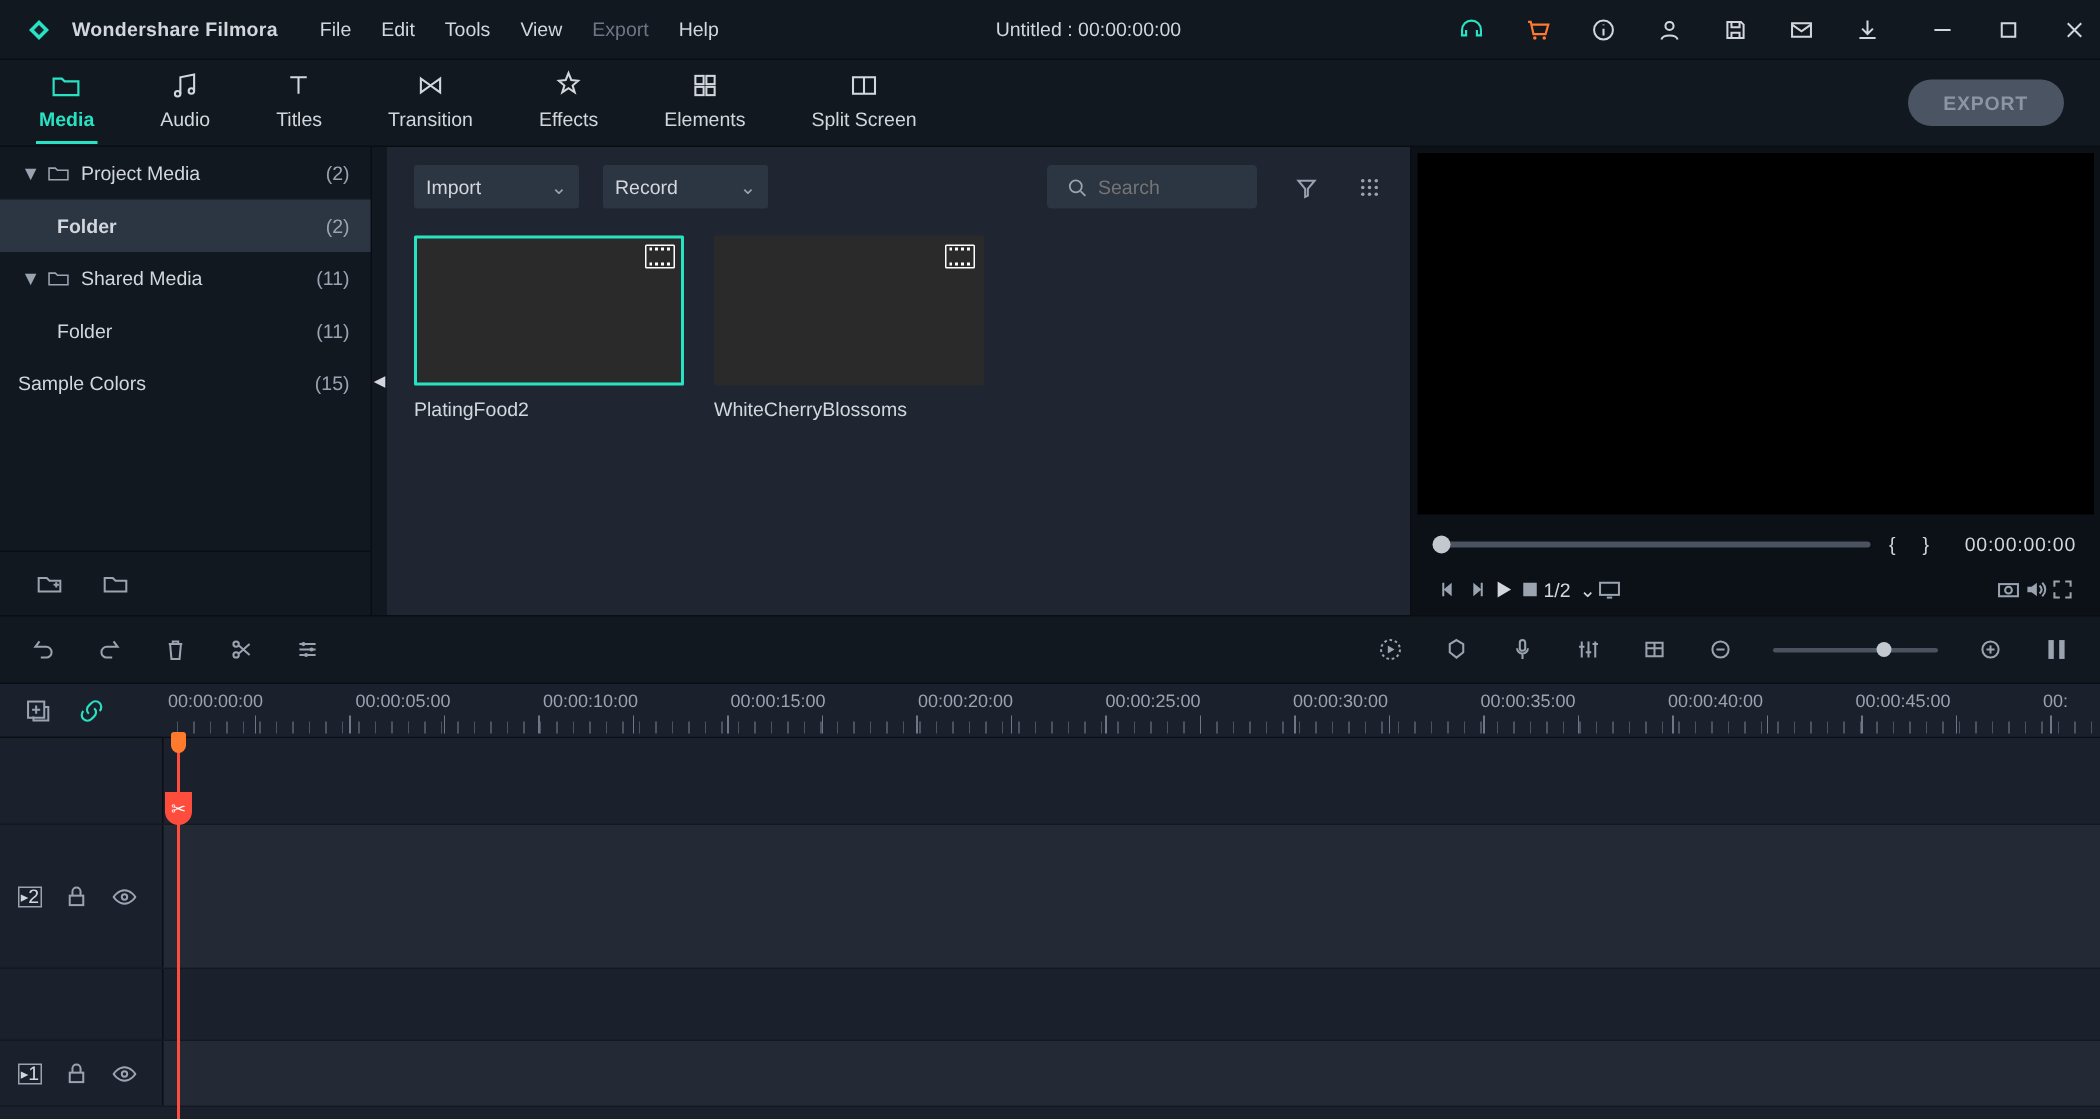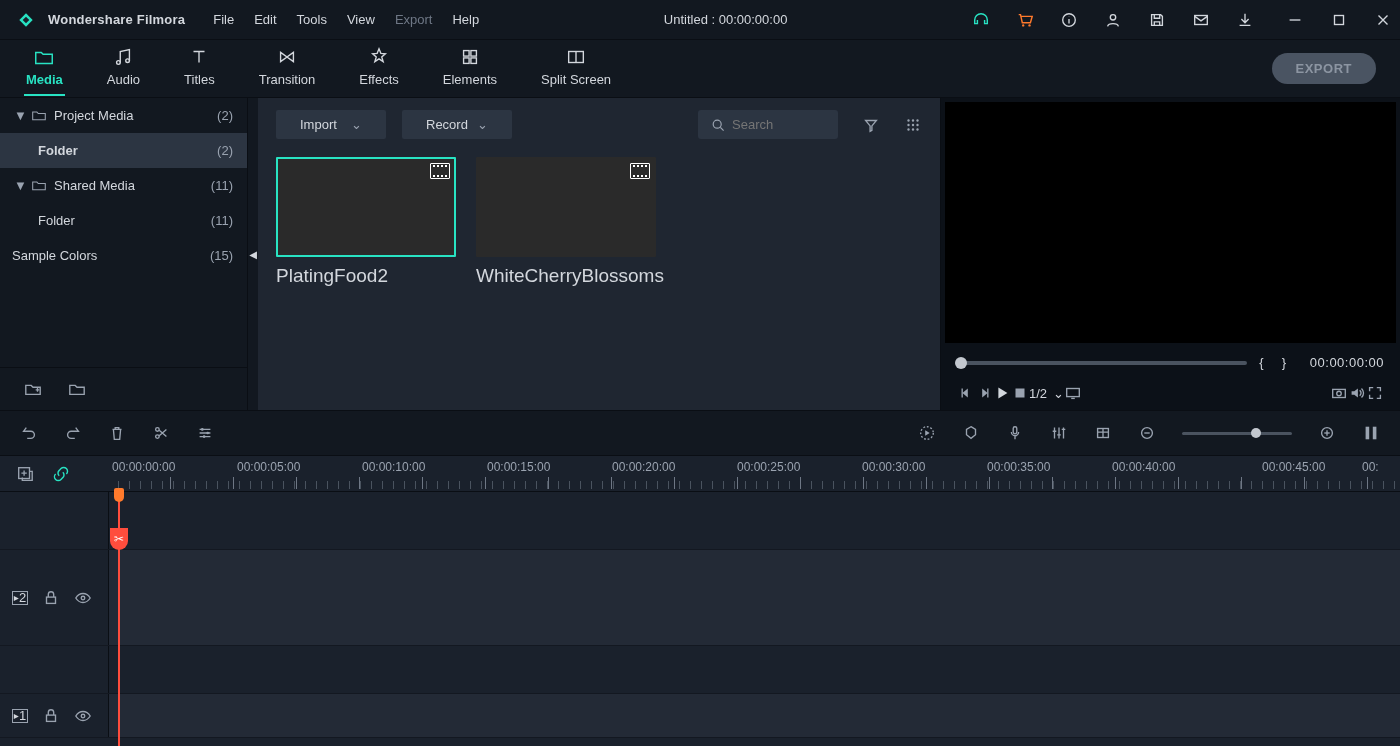--- a/index.html
+++ b/index.html
@@ -60,35 +60,35 @@
   .side-item.top{font-weight:500}
   .side-item.child{padding-left:38px}
   .side-footer{margin-top:auto;display:flex;gap:26px;padding:12px 24px;border-top:1px solid var(--border)}
 
   .collapse-handle{width:10px;display:flex;align-items:center;justify-content:center;background:var(--bg-dark);cursor:default}
   .collapse-handle div{color:var(--text);font-size:10px}
 
   
   .media-panel{flex:1;display:flex;flex-direction:column;background:var(--panel)}
   .media-toolbar{display:flex;align-items:center;gap:16px;padding:12px 18px}
-  .dd{background:var(--panel3);border-radius:2px;display:flex;align-items:flex-end;padding:7px 24px;min-width:110px;cursor:default}
+  .dd{background:var(--panel3);border-radius:2px;display:flex;align-items:flex-end;padding:7px 8px;min-width:110px;cursor:default}
   .dd .dlbl{color:var(--text)}
   .dd .dch{color:var(--text-dim);margin-left:auto}
   .search{margin-left:auto;display:flex;align-items:center;gap:4px;background:var(--panel3);border-radius:3px;padding:6px 12px;min-width:140px}
   .search input{background:transparent;border:none;outline:none;color:var(--text);width:80px}
   .tool-ic{width:18px;height:18px;display:flex;align-items:center;justify-content:center;margin-left:8px;cursor:default}
 
   .thumbs{display:flex;gap:20px;padding:6px 18px;align-items:flex-start}
   .thumb{display:flex;flex-direction:column;gap:8px;cursor:default}
   .thumb .img{width:180px;height:100px;border-radius:1px;position:relative;background:#2a2a2a}
   .thumb.sel .img{outline:2px solid var(--accent);outline-offset:-2px}
   .thumb .film{position:absolute;top:6px;right:6px;width:20px;height:16px;border:1.5px solid #fff;border-radius:1px}
   .thumb .film::before,.thumb .film::after{content:"";position:absolute;left:2px;right:2px;height:2px;background:repeating-linear-gradient(90deg,#fff 0 2px,transparent 2px 4px)}
   .thumb .film::before{top:1px}.thumb .film::after{bottom:1px}
-  .thumb .cap{font-size:19px;color:var(--text)}
+  .thumb .cap{font-size:13px;color:var(--text)}
   
   .food{background:
     radial-gradient(circle at 22% 30%,#d8d2c4 10%,transparent 11%),
     radial-gradient(circle at 50% 30%,#d8d2c4 10%,transparent 11%),
     radial-gradient(circle at 78% 30%,#d8d2c4 10%,transparent 11%),
     radial-gradient(circle at 22% 72%,#c76a3a 10%,transparent 11%),
     radial-gradient(circle at 50% 72%,#d8d2c4 10%,transparent 11%),
     radial-gradient(circle at 78% 72%,#d8d2c4 10%,transparent 11%),
     radial-gradient(circle at 48% 16%,#e8c9b0 6%,transparent 9%),
     linear-gradient(#2e2620,#2e2620)}
@@ -579,21 +579,21 @@
         <div class="marks2"></div>
       <span class="tick" style="left:4px">00:00:00:00</span>
       <span class="tick" style="left:129px">00:00:05:00</span>
       <span class="tick" style="left:254px">00:00:10:00</span>
       <span class="tick" style="left:379px">00:00:15:00</span>
       <span class="tick" style="left:504px">00:00:20:00</span>
       <span class="tick" style="left:629px">00:00:25:00</span>
       <span class="tick" style="left:754px">00:00:30:00</span>
       <span class="tick" style="left:879px">00:00:35:00</span>
       <span class="tick" style="left:1004px">00:00:40:00</span>
-      <span class="tick" style="left:1154px">00:00:45:00</span>
+      <span class="tick" style="left:1129px">00:00:45:00</span>
       <span class="tick" style="left:1254px">00:</span>
     </div>
   </div>
 
   <div class="tracks">
     <div class="playhead">
       <div class="head"></div>
       <div class="cut">✂</div>
     </div>
 

